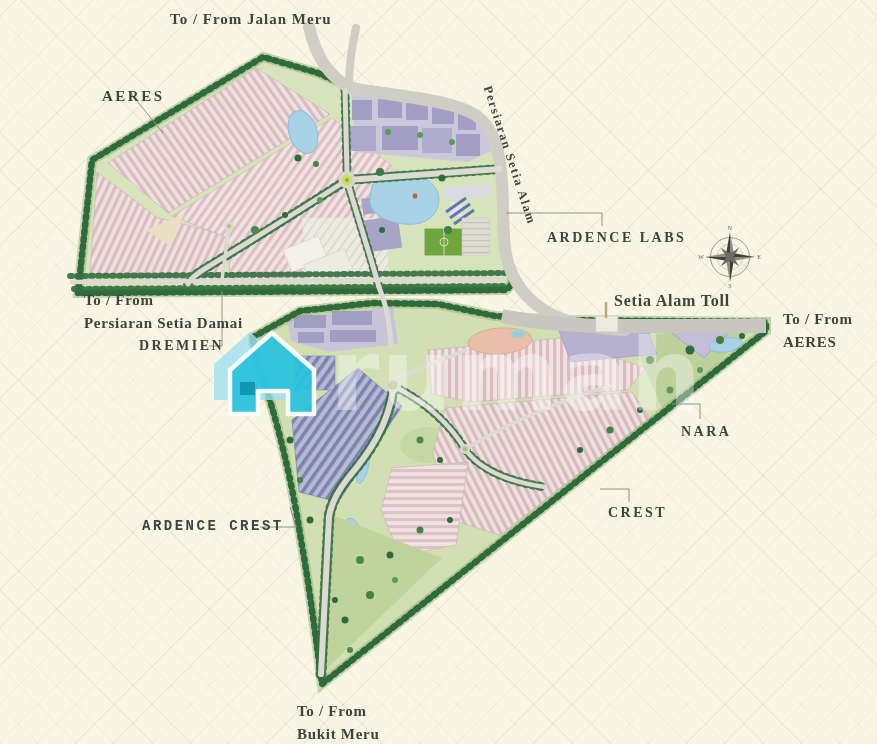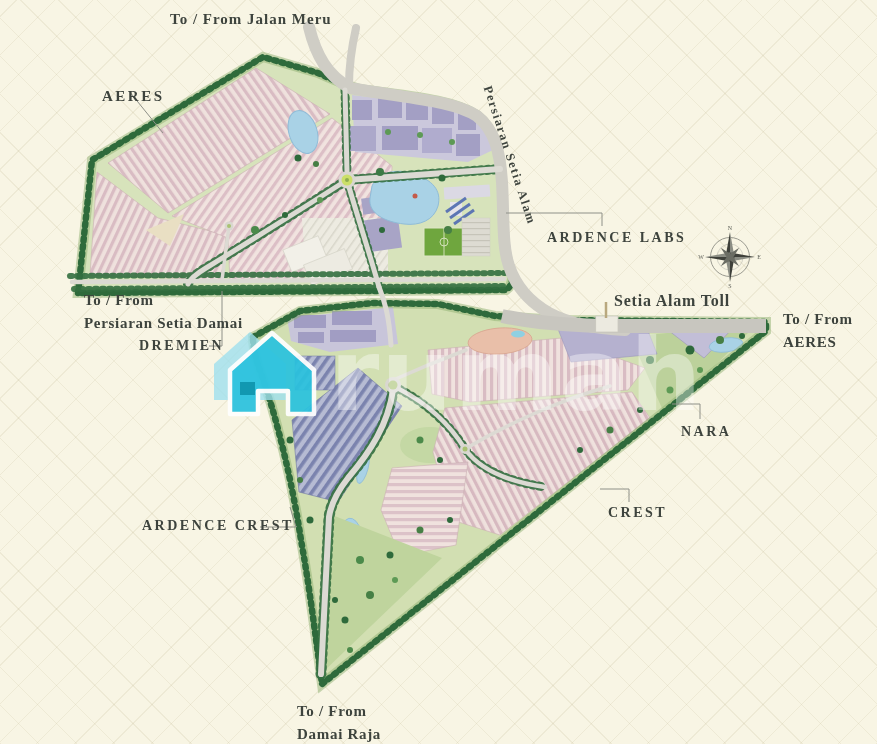--- a/index.html
+++ b/index.html
@@ -308,24 +308,24 @@
   <span style="display:block;">AERES</span>
 </div>
 
 <div class="lbl lbl-road" style="left:84px;top:289px;">
   <span style="display:block;">To / From</span>
   <span style="display:block;text-align:center;">Persiaran Setia Damai</span>
 </div>
 
 <div class="lbl lbl-area" style="left:139px;top:338px;text-align:center;">DREMIEN</div>
 
-<div class="lbl lbl-area" style="left:142px;top:518px;">ARDENCE CREST</div>
+<div class="lbl lbl-area" style="left:142px;top:518px;font-family:Liberation Mono, monospace;">ARDENCE CREST</div>
 
 <div class="lbl lbl-area" style="left:681px;top:424px;">NARA</div>
 
 <div class="lbl lbl-area" style="left:608px;top:505px;">CREST</div>
 
 <div class="lbl lbl-road" style="left:297px;top:700px;">
   <span style="display:block;">To / From</span>
-  <span style="display:block;">Damai Raja</span>
+  <span style="display:block;">Bukit Meru</span>
 </div>
 
 </div>
 
 </body></html>

